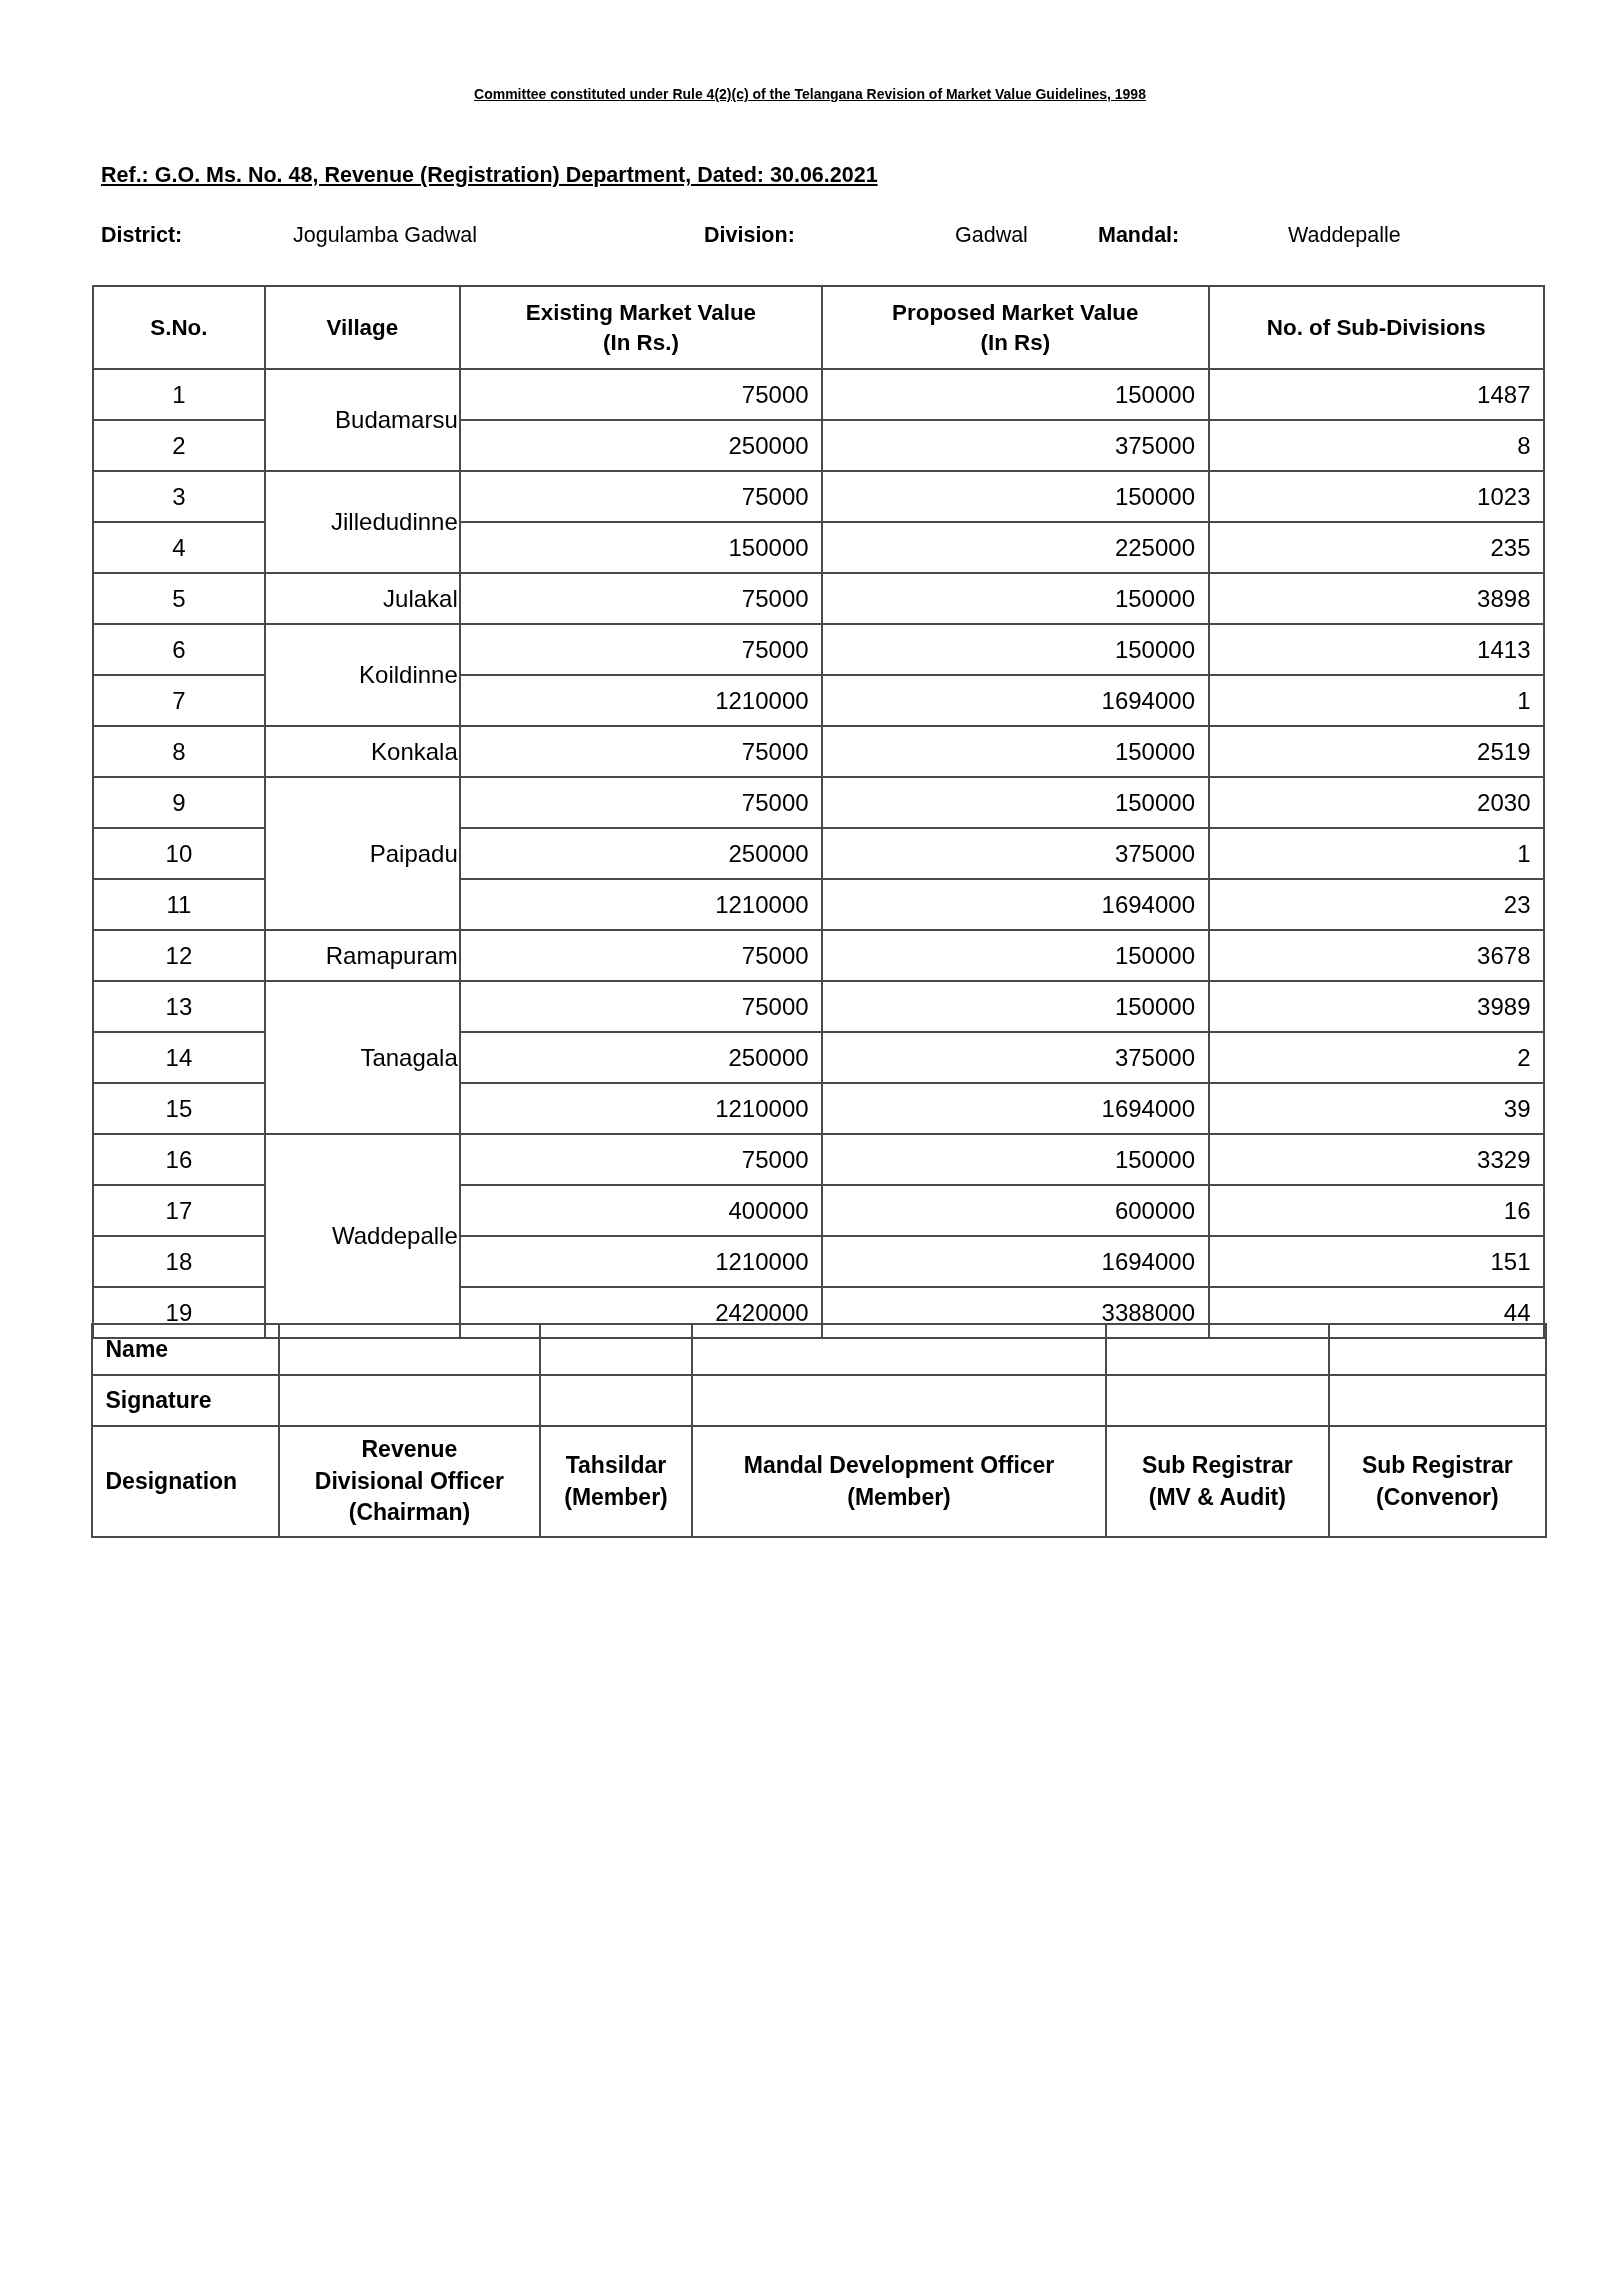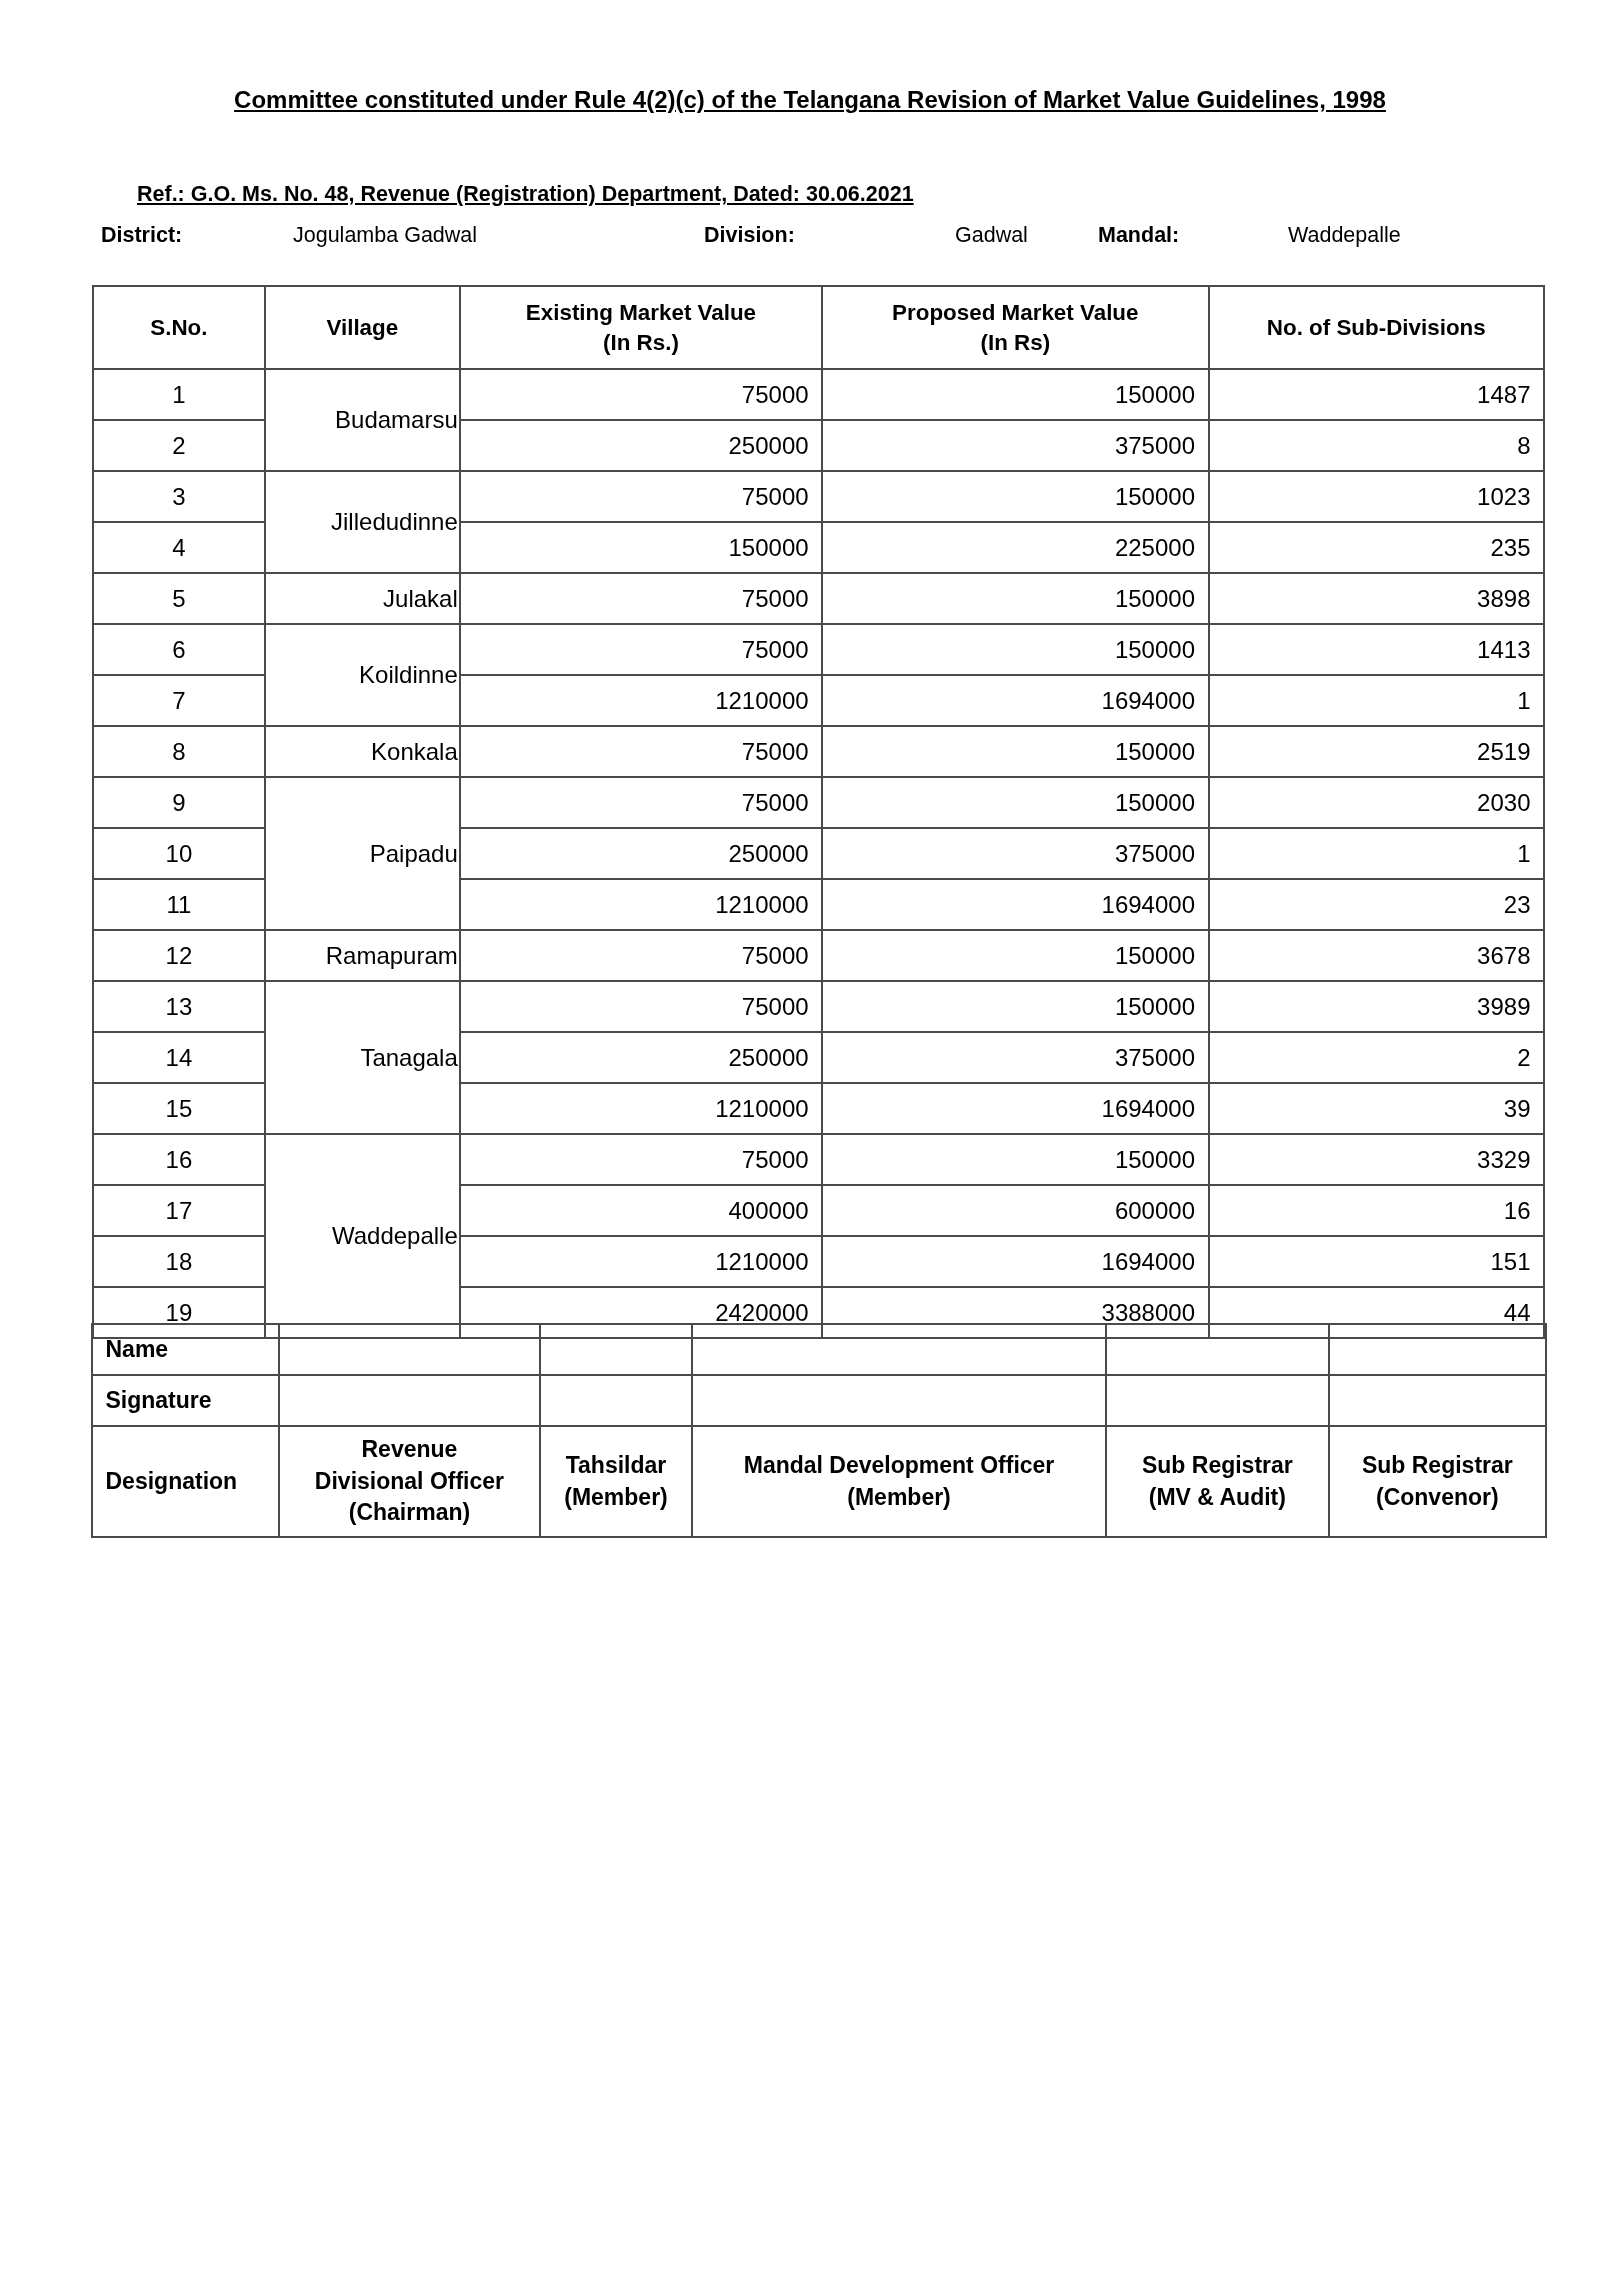--- a/index.html
+++ b/index.html
@@ -2,25 +2,25 @@
 <html style="font-size:14.3px"><head>
 <meta charset="utf-8">
 <style>
   html,body{margin:0;padding:0;}
   body{
     width:1620px;height:2293px;background:#ffffff;color:#000;
     font-family:"Liberation Sans", sans-serif;position:relative;overflow:hidden;
   }
   .doc-title{
     position:absolute;top:86px;left:0;width:1620px;text-align:center;
-    font-size:24px;font-weight:bold;text-decoration:underline;white-space:nowrap;
+    font-size:14px;font-weight:bold;text-decoration:underline;white-space:nowrap;
   }
   .ref-line{
-    position:absolute;top:182px;left:101px;font-size:21.5px;font-weight:bold;
-    text-decoration:underline;white-space:nowrap;margin-left:36px;
+    position:absolute;top:163px;left:101px;font-size:21.5px;font-weight:bold;
+    text-decoration:underline;white-space:nowrap;
   }
   .meta-row{position:absolute;top:223px;left:0;width:1620px;height:27px;font-size:21.5px;}
   .meta-row span{position:absolute;top:0;white-space:nowrap;}
   .meta-label{font-weight:bold;}
   .pos-district-label{left:101px;}
   .pos-district-value{left:293px;}
   .pos-division-label{left:704px;}
   .pos-division-value{left:915px;margin-left:40px;}
   .pos-mandal-label{left:1098px;text-align:center;}
   .pos-mandal-value{left:1288px;}

